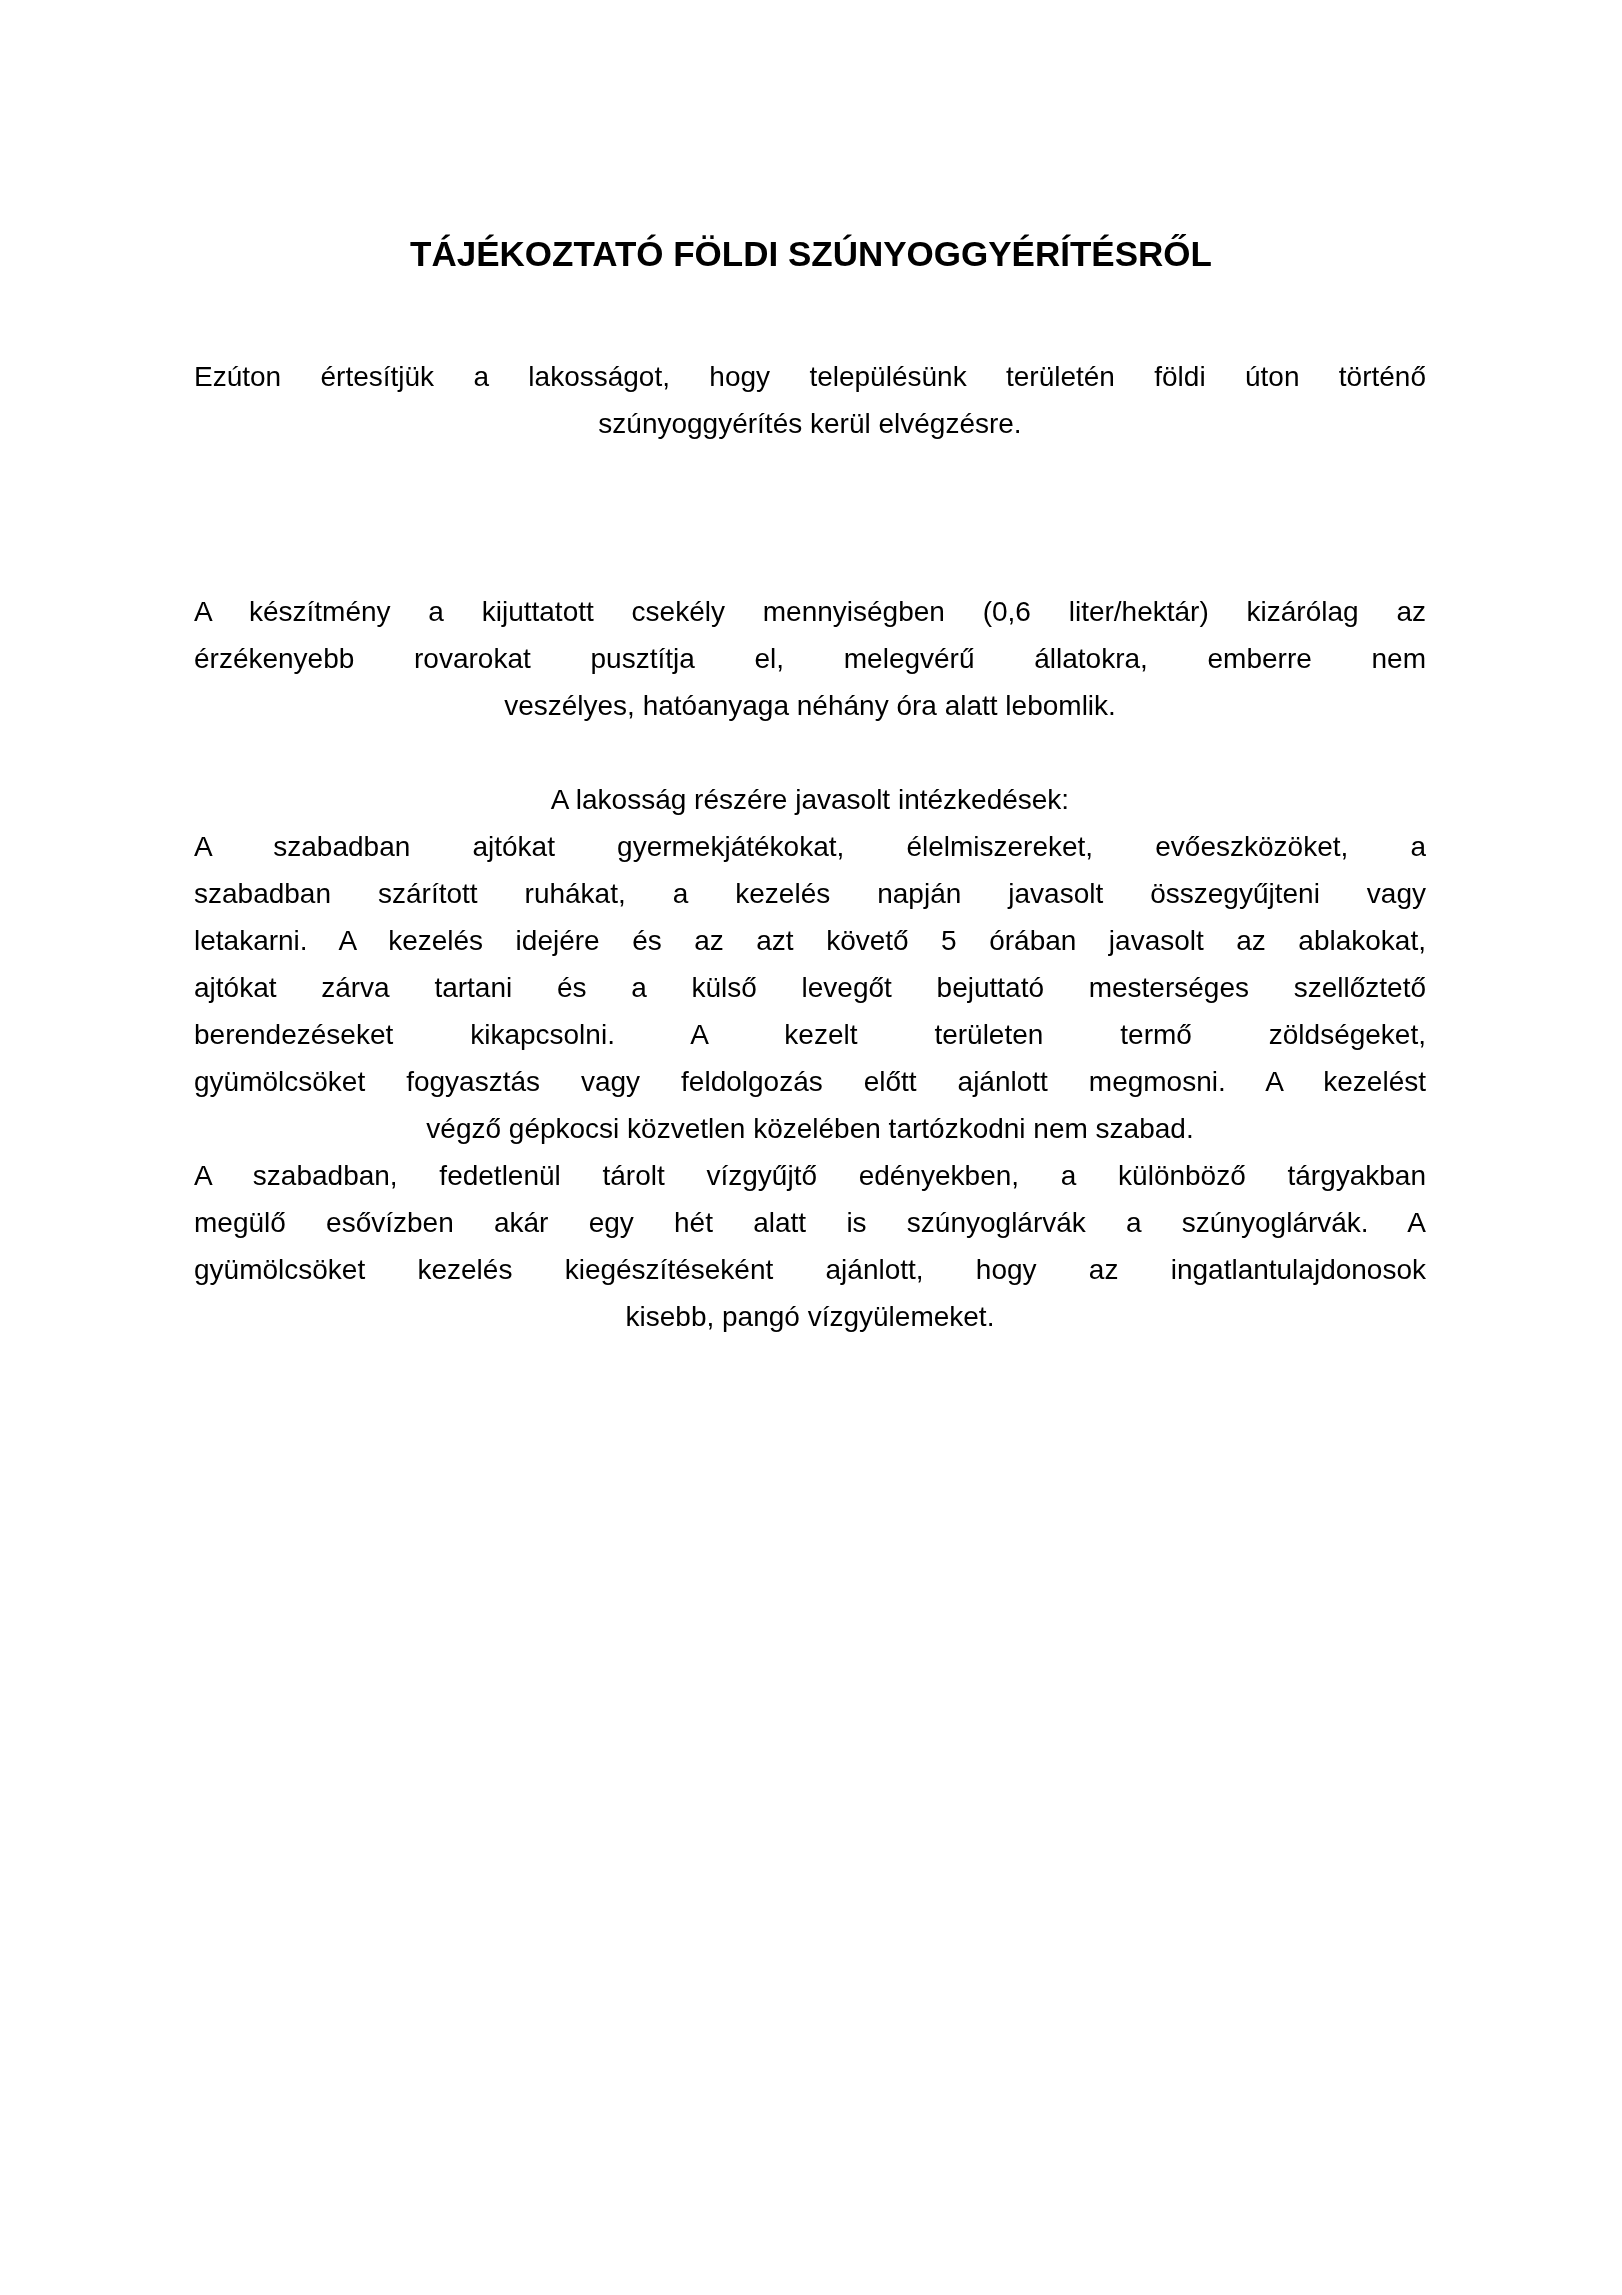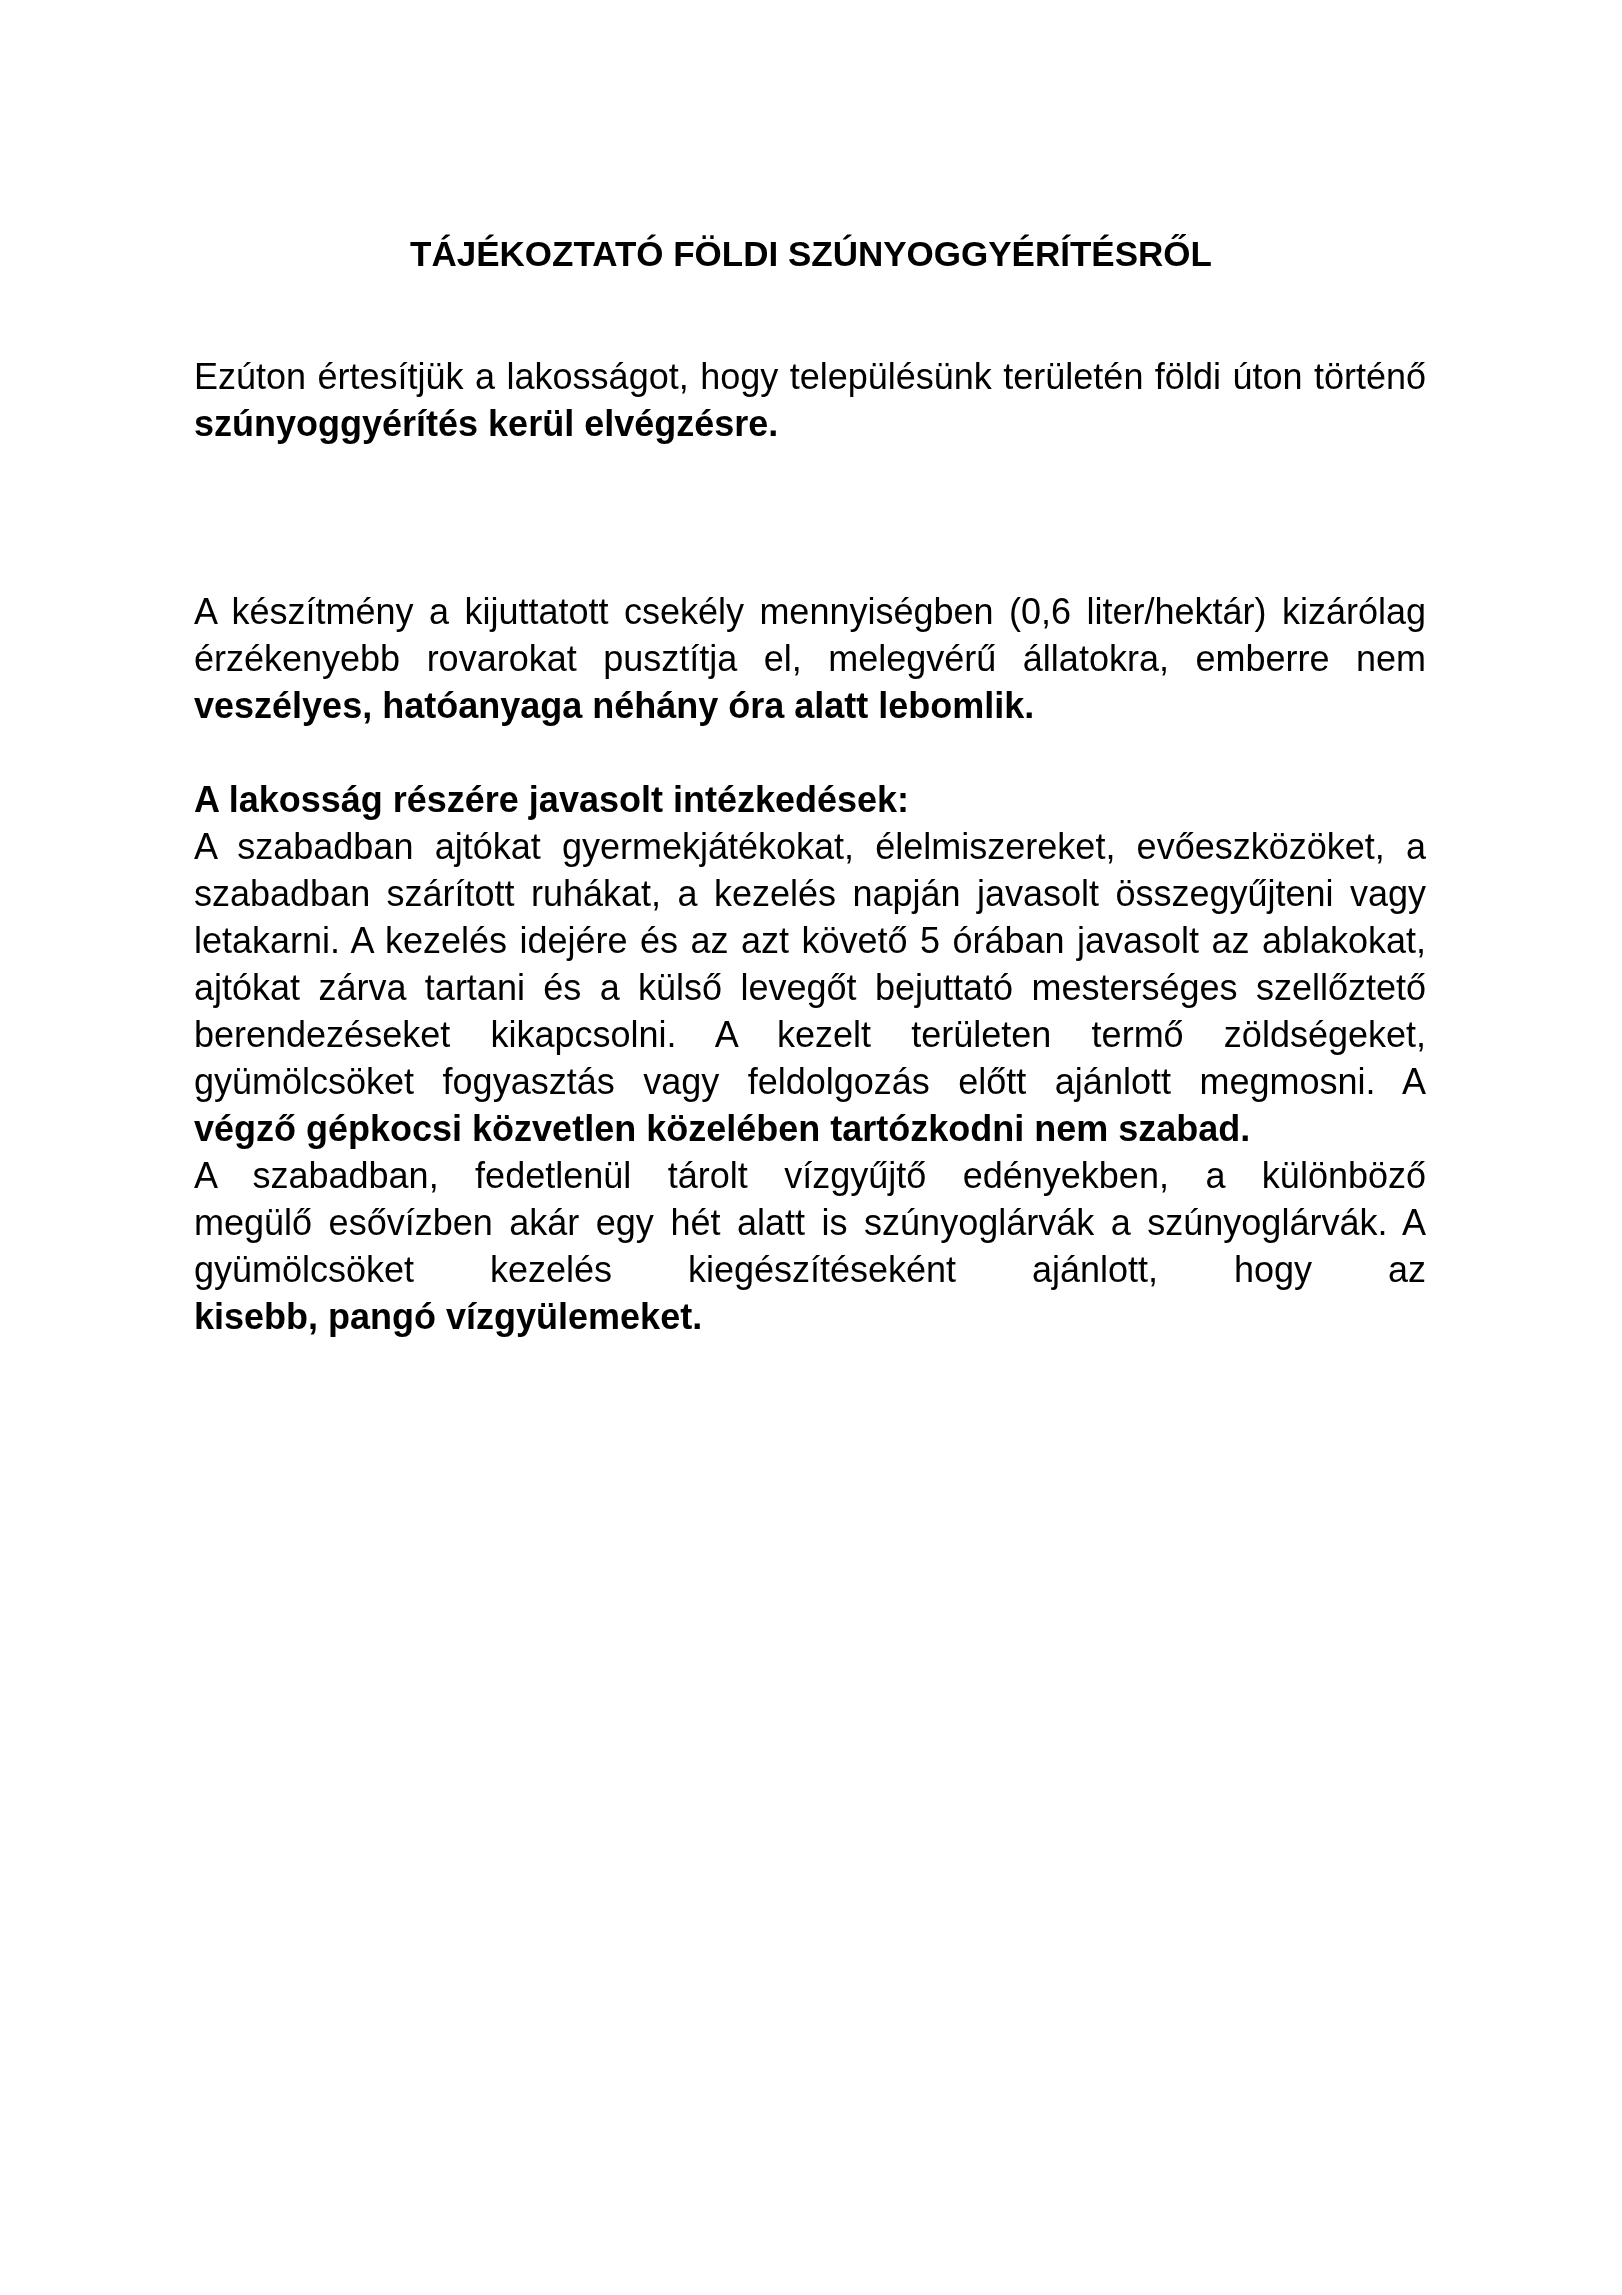--- a/index.html
+++ b/index.html
@@ -32,40 +32,39 @@
       font-size: 35px;
       line-height: 47px;
       letter-spacing: 0px;
       white-space: nowrap;
     }
     .body-text {
       position: absolute;
       left: 194px;
       width: 1232px;
       top: 353px;
-      font-size: 36px;
+      font-size: 28px;
       line-height: 47px;
     }
     .para {
       margin: 0;
     }
     .line {
       display: block;
       white-space: nowrap;
       height: 47px;
     }
     .line.justify {
       text-align: justify;
       text-align-last: justify;
       white-space: normal;
       overflow: hidden;
     }
     .line.left {
-      text-align: left;
-      font-weight: bold;
+      text-align: center;
     }
     .gap-1 { height: 47px; }
     .gap-2 { height: 94px; }
     .bold { font-weight: bold; }
   </style>
 </head>
 <body>
 
 <div class="page">
   <div class="title">TÁJÉKOZTATÓ FÖLDI SZÚNYOGGYÉRÍTÉSRŐL</div>

